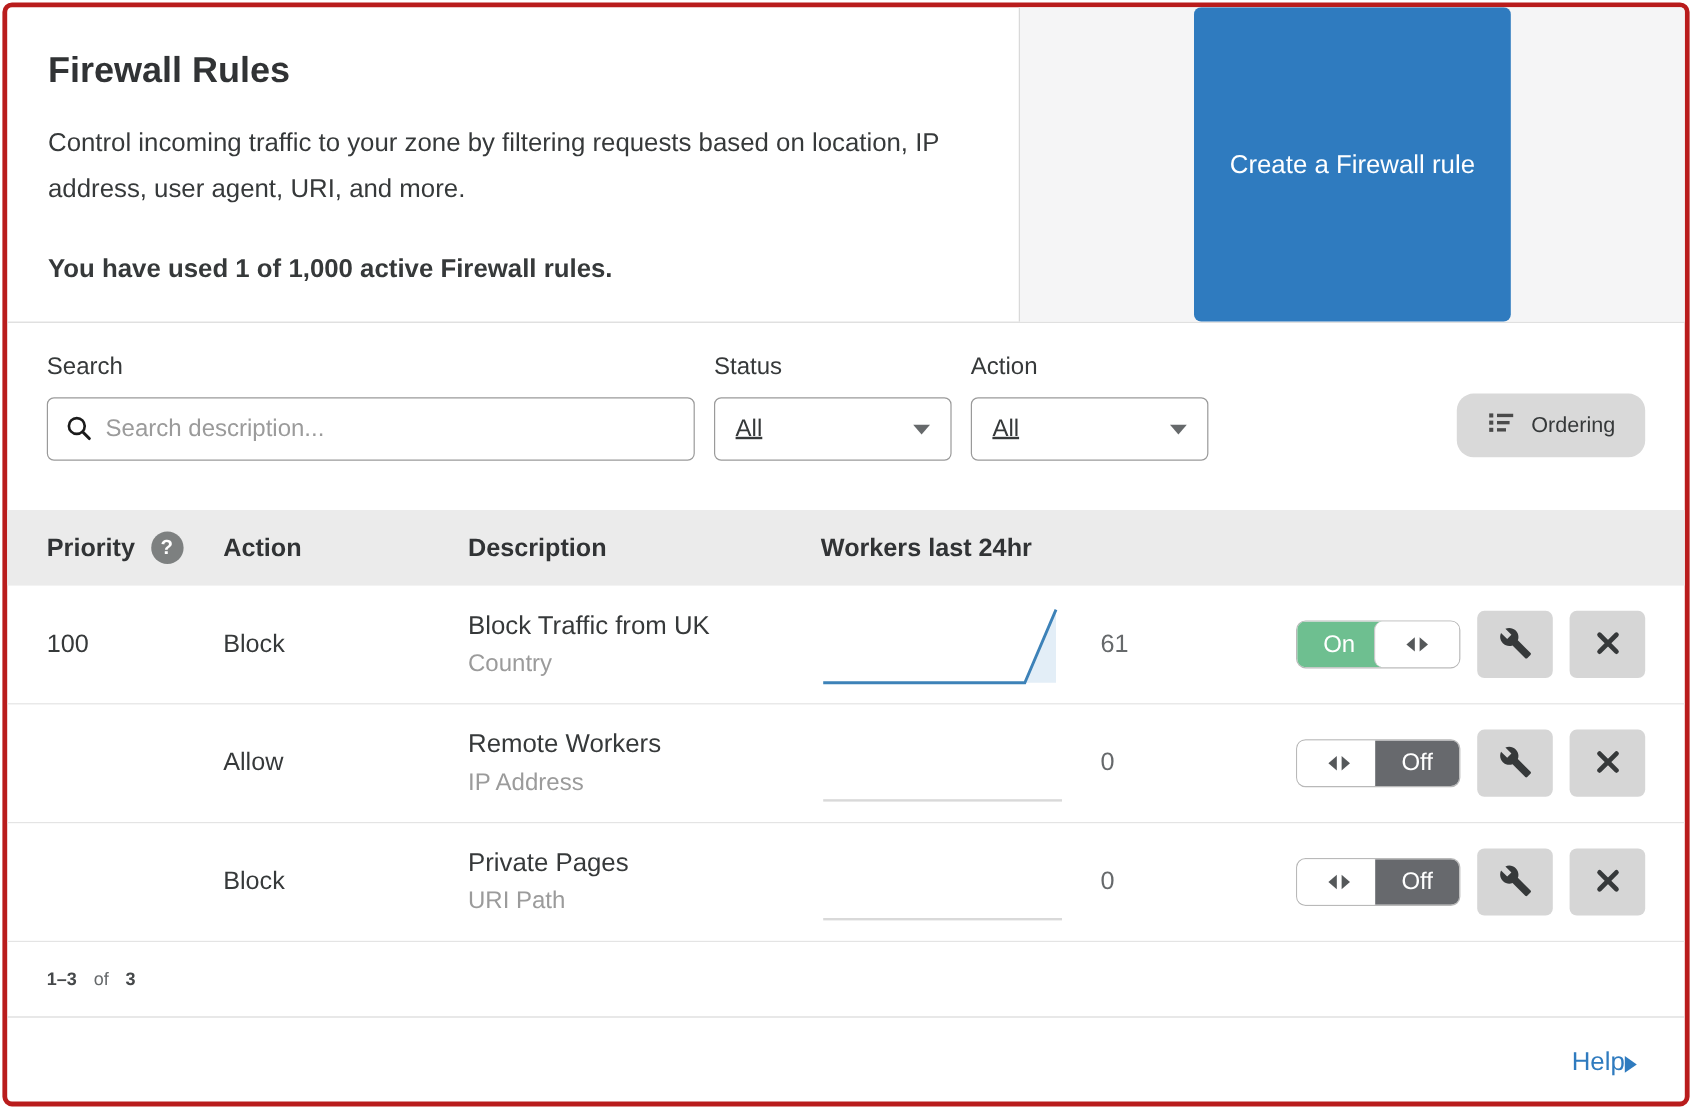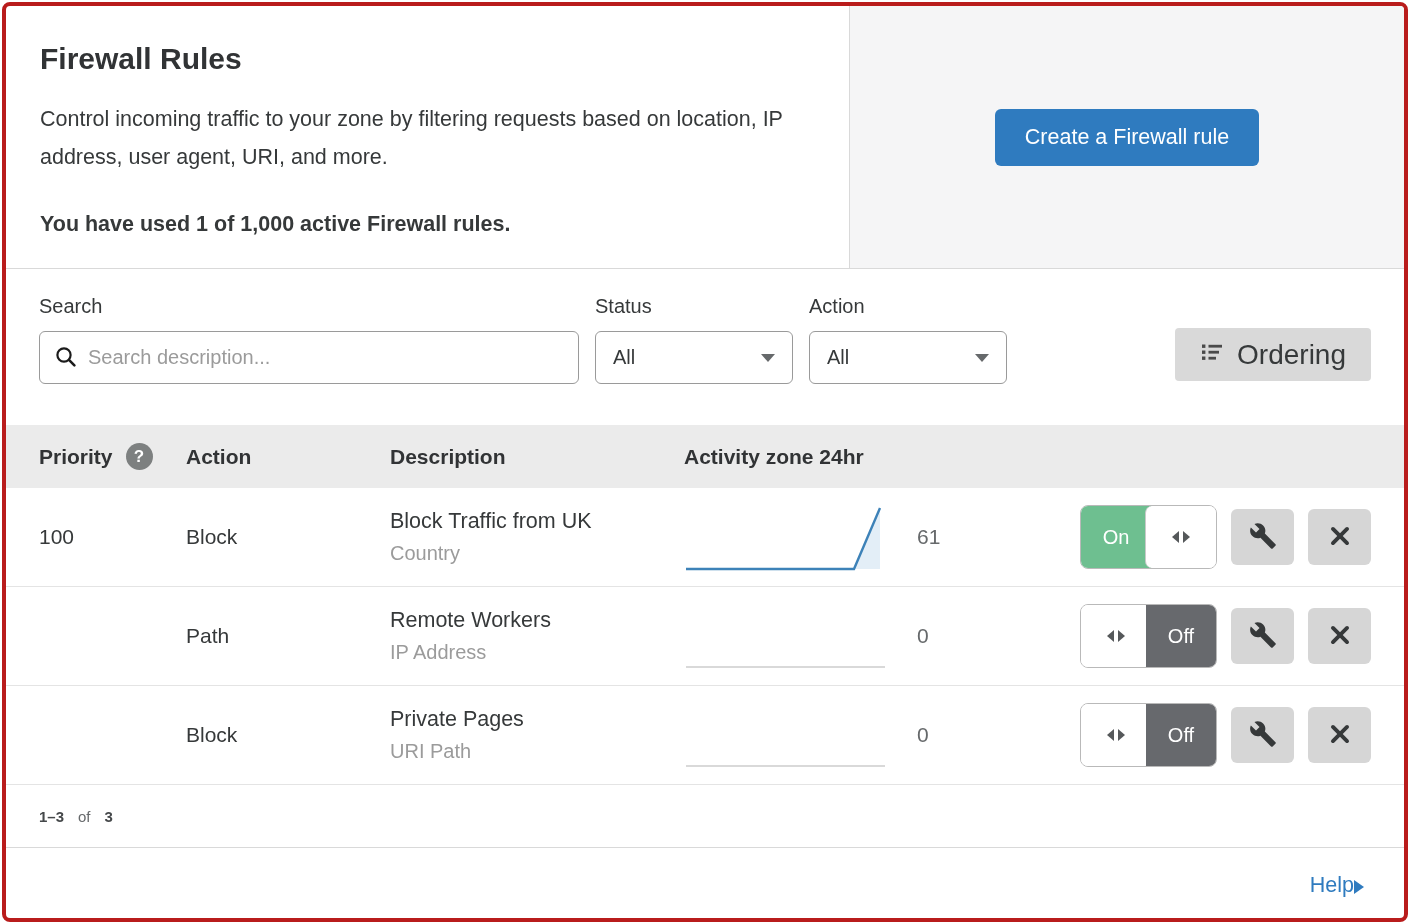--- a/index.html
+++ b/index.html
@@ -16,52 +16,52 @@
   }
 
   
   .header { display:flex; height:263px; border-bottom:1px solid #d9d9d9; }
   .header-left { width:843px; padding:32px 34px; }
   .page-title { font-size:30px; font-weight:bold; margin:4px 0 24px; color:#313335; }
   .page-desc { font-size:21.5px; line-height:38px; max-width:770px; margin-bottom:36px; }
   .usage-note { font-size:21.5px; font-weight:bold; }
   .header-right {
     flex:1; background:#f5f5f6; border-left:1px solid #d9d9d9;
-    display:flex; align-items:center; justify-content:center;
+    display:flex; justify-content:center;
   }
   .create-btn {
     background:#2f7bbf; color:#fff; border:none; cursor:pointer;
     font-family:inherit; font-size:21.5px; padding:16px 30px; border-radius:6px;
   }
 
   
   .filters { display:flex; padding:26px 33px 0; height:156px; }
   .filter-group { margin-right:16px; }
   .filter-label { display:block; font-size:20px; margin-bottom:13px; color:#36393a; }
   .search-wrap { position:relative; width:540px; }
   .search-input {
     width:540px; height:53px; border:1px solid #9a9a9a; border-radius:6px;
     font-family:inherit; font-size:20px; color:#36393a; padding:0 14px 0 48px; outline:none;
   }
   .search-input::placeholder { color:#9b9b9b; }
   .search-icon { position:absolute; left:15px; top:14px; }
   .select-box {
     width:198px; height:53px; border:1px solid #9a9a9a; border-radius:6px;
     display:flex; align-items:center; justify-content:space-between;
-    padding:0 17px; font-size:20px; cursor:pointer; background:#fff;
+    padding:0 17px; font-size:20px; cursor:pointer; background:#fff;text-decoration:underline;
   }
   .caret-down {
     width:0; height:0; border-left:7px solid transparent;
     border-right:7px solid transparent; border-top:8px solid #66696b;
   }
   .ordering-btn {
     margin-left:auto; align-self:flex-start; margin-top:33px;
-    height:53px; background:#d9d9d9; border:none; border-radius:4px; cursor:pointer;
+    height:53px; background:#d9d9d9; border:none; border-radius:14px; cursor:pointer;
     display:flex; align-items:center; gap:13px; padding:0 25px;
-    font-family:inherit; font-size:28px; color:#36393a;
+    font-family:inherit; font-size:18px; color:#36393a;
   }
 
   
   .thead {
     display:flex; align-items:center; background:#ebebeb; height:63px;
     font-weight:bold; font-size:21px; color:#313335;
   }
   .col-priority { width:180px; padding-left:33px; display:flex; align-items:center; gap:13px; }
   .col-action   { width:204px; }
   .col-desc     { width:294px; }
@@ -69,21 +69,21 @@
   .col-controls { width:340px; display:flex; align-items:center; justify-content:flex-end; gap:14px; padding-right:33px; }
 
   .trow { display:flex; align-items:center; height:99px; border-bottom:1px solid #e4e4e4; font-size:21px; }
   .desc-title { font-size:21.5px; color:#36393a; margin-bottom:8px; }
   .desc-sub   { font-size:20px; color:#9b9b9b; }
   .spark { width:205px; height:78px; position:relative; }
   .spark-flat { position:absolute; left:2px; right:4px; bottom:7px; border-top:2px solid #d9d9d9; }
   .activity-count { margin-left:28px; color:#66696b; font-size:21px; min-width:40px; }
 
   .toggle {
-    width:137px; height:64px; border-radius:8px; display:flex; overflow:hidden;
+    width:137px; height:40px; border-radius:8px; display:flex; overflow:hidden;
     border:1px solid #b9b9b9; background:#fff; cursor:pointer;
   }
   .toggle-label {
     flex:1; display:flex; align-items:center; justify-content:center;
     font-size:20px; color:#fff;
   }
   .toggle.on  .toggle-label { background:#6ebf90; }
   .toggle.off .toggle-label { background:#67696d; }
   .toggle-handle {
     flex:1; background:#fff; display:flex; align-items:center; justify-content:center; gap:4px;
@@ -179,21 +179,21 @@
     </button>
   </div>
 
   <div class="thead">
     <div class="col-priority">
       <span>Priority</span>
       <span class="q-icon">?</span>
     </div>
     <div class="col-action">Action</div>
     <div class="col-desc">Description</div>
-    <div class="col-activity">Activity zone 24hr</div>
+    <div class="col-activity">Workers last 24hr</div>
     <div class="col-controls"></div>
   </div>
 
   <div class="trow">
     <div class="col-priority">100</div>
     <div class="col-action">Block</div>
     <div class="col-desc">
       <div class="desc-title">Block Traffic from UK</div>
       <div class="desc-sub">Country</div>
     </div>
@@ -227,21 +227,21 @@
               <line x1="5.5" y1="5.5" x2="18.5" y2="18.5" stroke="#36393a" stroke-width="3.6" stroke-linecap="round"></line>
               <line x1="18.5" y1="5.5" x2="5.5" y2="18.5" stroke="#36393a" stroke-width="3.6" stroke-linecap="round"></line>
             </svg>
         </span>
       </button>
     </div>
   </div>
 
   <div class="trow">
     <div class="col-priority"></div>
-    <div class="col-action">Path</div>
+    <div class="col-action">Allow</div>
     <div class="col-desc">
       <div class="desc-title">Remote Workers</div>
       <div class="desc-sub">IP Address</div>
     </div>
     <div class="col-activity">
       <div class="spark">
           <div class="spark-flat"></div>
         </div>
       <div class="activity-count">0</div>
     </div>

